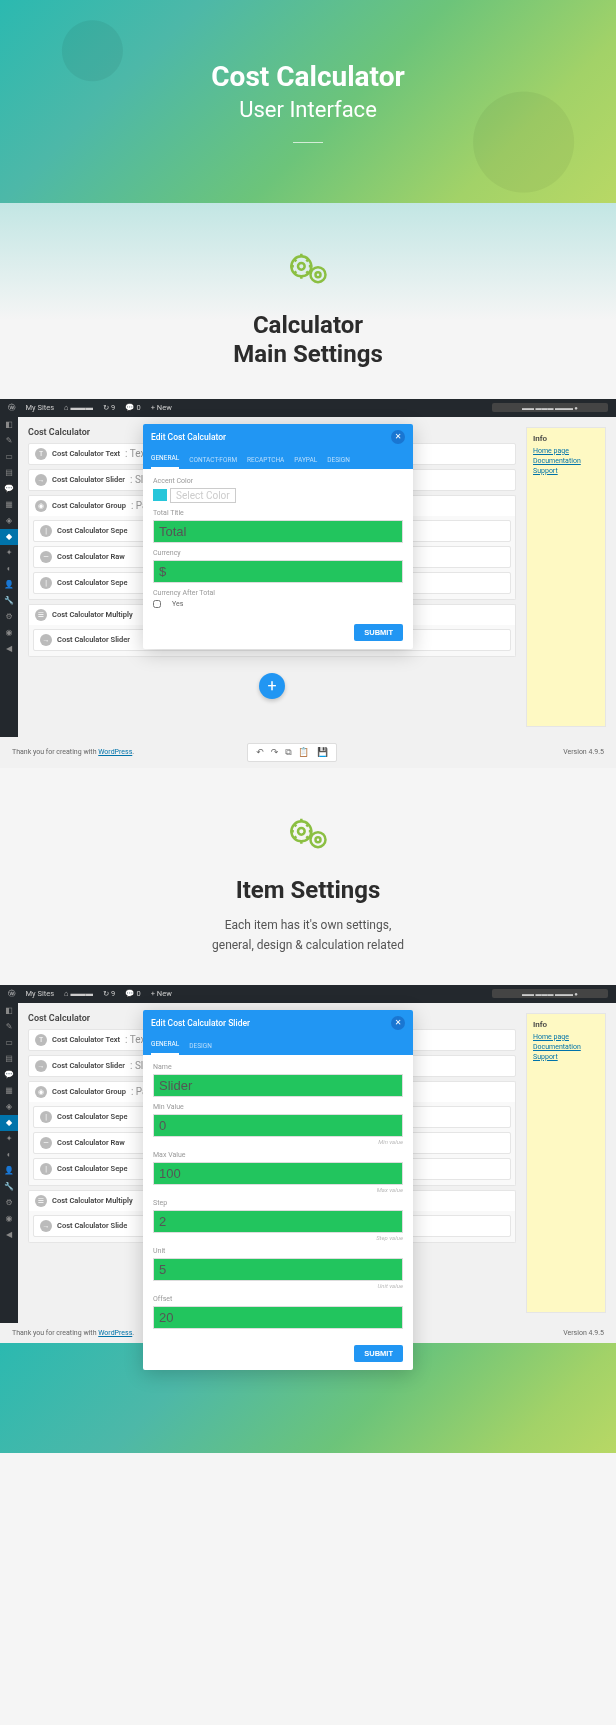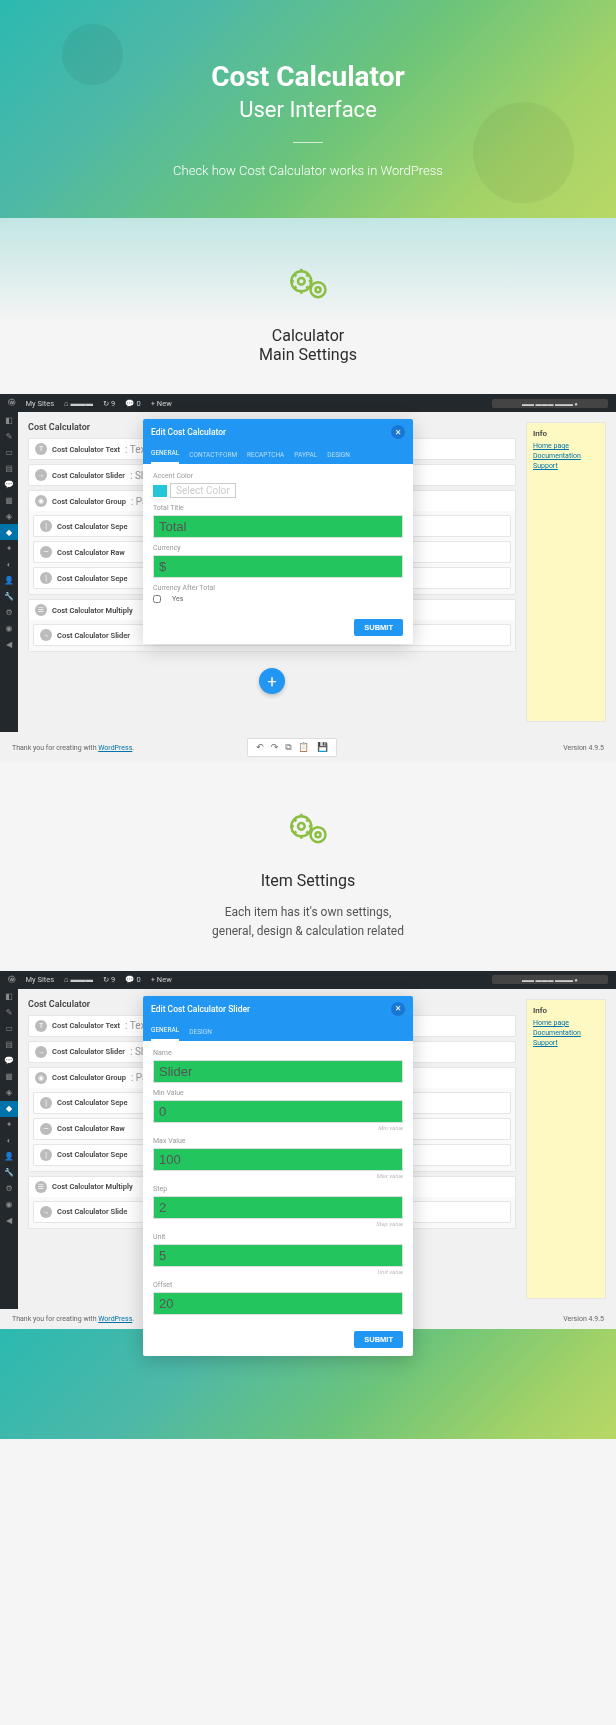--- a/index.html
+++ b/index.html
@@ -9,21 +9,21 @@
 .hero::before { content:""; position:absolute; inset:0; background: radial-gradient(circle at 15% 25%, rgba(0,0,0,.15) 30px, transparent 31px), radial-gradient(circle at 85% 70%, rgba(0,0,0,.12) 50px, transparent 51px); opacity:.4; }
 .hero h1 { font-size: 28px; font-weight: 700; position:relative; }
 .hero h2 { font-size: 22px; font-weight: 400; margin-top: 4px; position:relative; }
 .hero .divider { width: 30px; height: 1px; background: rgba(255,255,255,.7); margin: 20px auto; position:relative; }
 .hero p { font-size: 13px; font-weight: 300; position:relative; }
 
 .section-intro { text-align: center; padding: 40px 30px 30px; }
 .section-intro.teal-bg { background: linear-gradient(180deg, rgba(43,185,176,.25), rgba(255,255,255,0) 60%); }
 .gear-icon { width: 50px; height: 50px; margin: 0 auto 18px; }
 .gear-icon svg { width:100%; height:100%; stroke:#8bbf42; fill:none; stroke-width:3; }
-.section-intro h3 { font-size: 16px; font-weight: 400; color: #2c2c2c; line-height: 1.2; }
+.section-intro h3 { font-size: 24px; font-weight: 700; color: #2c2c2c; line-height: 1.2; }
 .section-intro p { font-size: 12px; color: #555; margin-top: 12px; line-height: 1.6; }
 
 .wp-frame { background: #23282d; padding: 0; font-size: 8px; color: #ccc; }
 .wp-adminbar { display:flex; align-items:center; height:18px; padding:0 8px; gap:10px; background:#23282d; font-size:7.5px; }
 .wp-adminbar .right { margin-left:auto; background:#444; padding:1px 30px; border-radius:2px; font-size:6px; }
 .wp-body { display:flex; background:#f1f1f1; min-height: 320px; }
 .wp-sidemenu { width:18px; background:#23282d; display:flex; flex-direction:column; }
 .wp-sidemenu .mi { height:16px; display:flex; align-items:center; justify-content:center; color:#888; font-size:8px; }
 .wp-sidemenu .mi.active { background:#0073aa; color:#fff; }
 .wp-content { flex:1; padding:10px 10px 0; position:relative; }
@@ -67,21 +67,20 @@
 .bottom-hero { background: linear-gradient(135deg, #2bb9b0 0%, #4db8a8 30%, #6cc47a 60%, #a2d268 85%, #b8d865 100%); height:110px; position:relative; display:flex; align-items:flex-start; justify-content:center; padding-top:0; }
 .demo-btn { background:#29b8a9; color:#fff; padding:10px 24px; border-radius:22px; font-size:12px; font-weight:500; cursor:pointer; box-shadow:0 3px 8px rgba(0,0,0,.15); position:relative; top:-18px; }
 </style>
 </head>
 <body>
 
 <div class="hero">
   <h1>Cost Calculator</h1>
   <h2>User Interface</h2>
   <div class="divider"></div>
-  <p>Check how Cost Calculator works in WordPress</p>
 </div>
 
 <div class="section-intro teal-bg">
   <div class="gear-icon">
     <svg viewBox="0 0 60 60">
         <circle cx="22" cy="28" r="12"></circle>
         <circle cx="22" cy="28" r="4"></circle>
         <circle cx="42" cy="38" r="9"></circle>
         <circle cx="42" cy="38" r="3"></circle>
         <path d="M22 13v4M22 39v4M9 28h4M31 28h4M13 19l3 3M28 34l3 3M13 37l3-3M28 22l3-3"></path>

